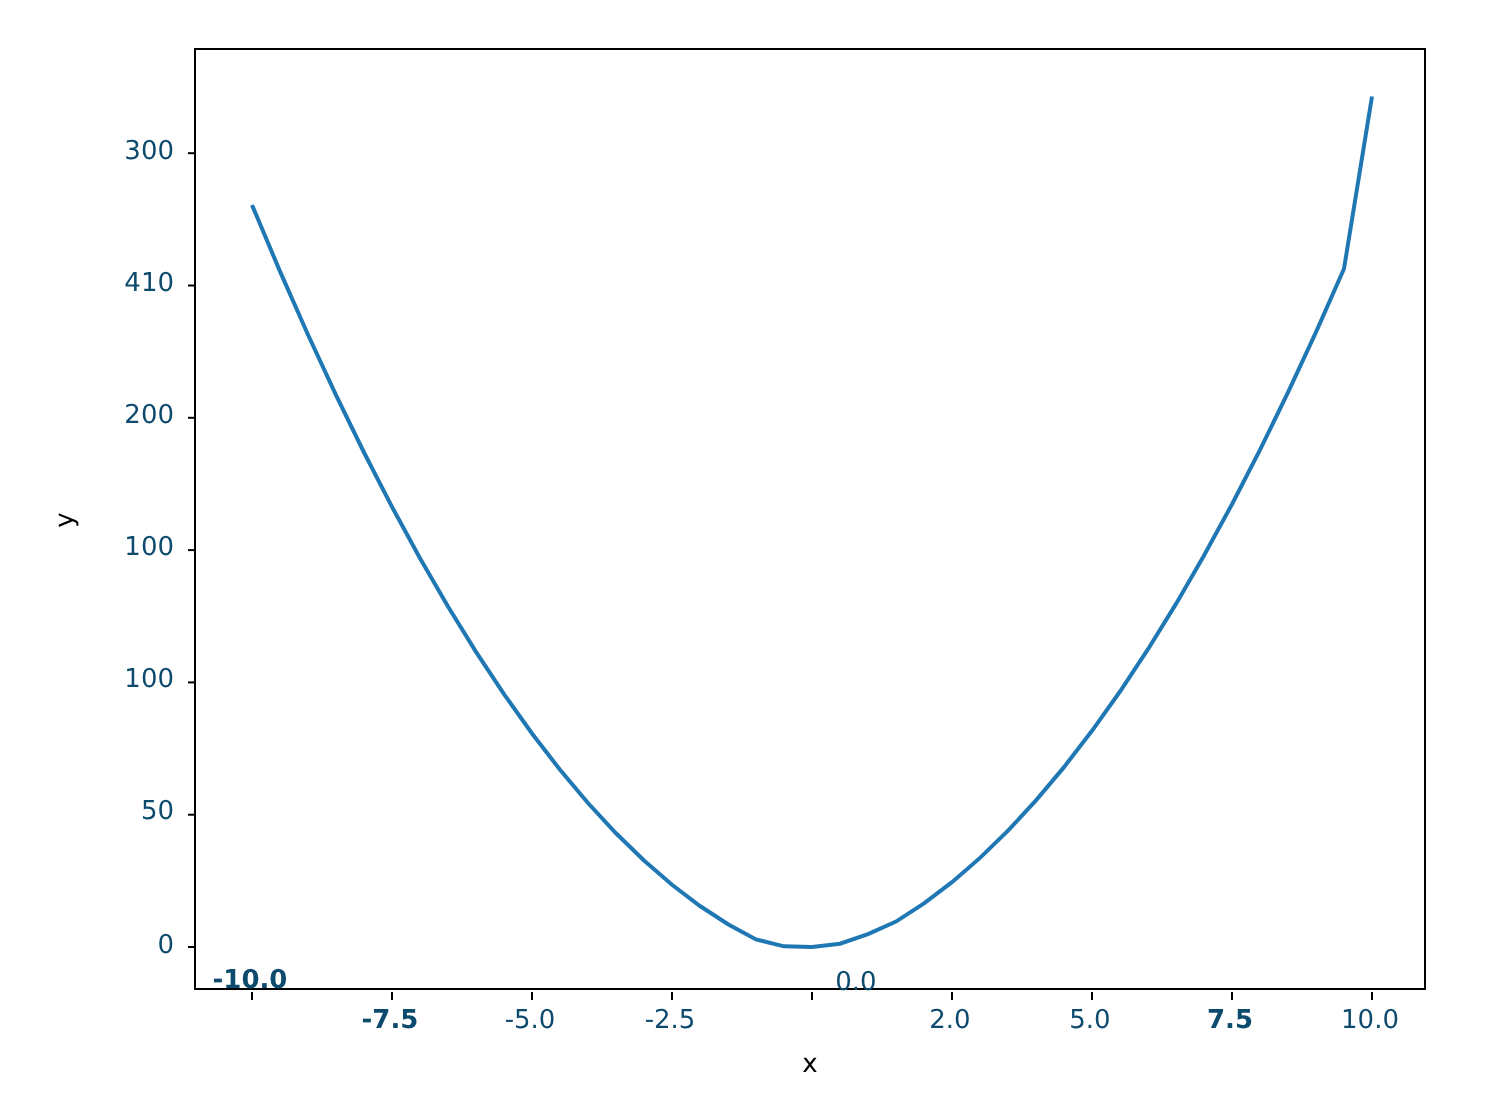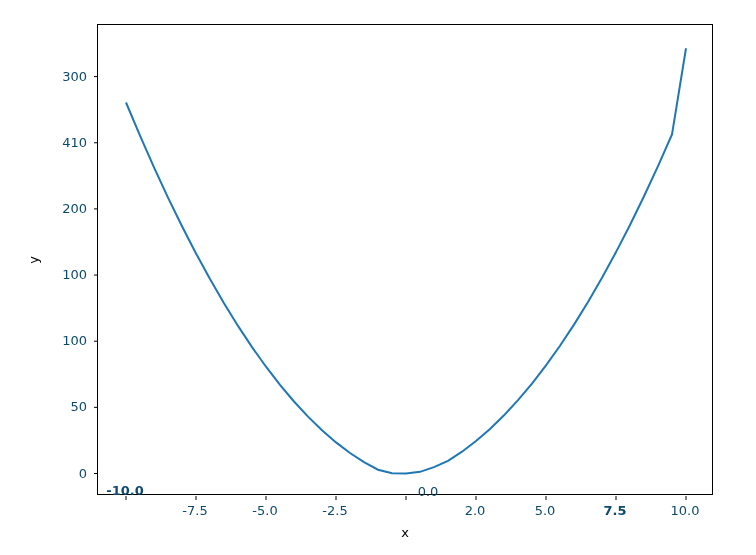--- a/index.html
+++ b/index.html
@@ -71,21 +71,21 @@
         <line x1="0" x2="-4" y1="382.35674157303373" y2="382.35674157303373" class="tick-line"></line>
         <line x1="0" x2="-4" y1="316.2050561797753" y2="316.2050561797753" class="tick-line"></line>
         <line x1="0" x2="-4" y1="250.05337078651687" y2="250.05337078651687" class="tick-line"></line>
         <line x1="0" x2="-4" y1="183.90168539325845" y2="183.90168539325845" class="tick-line"></line>
         <line x1="0" x2="-4" y1="117.75" y2="117.75" class="tick-line"></line>
         <line x1="0" x2="-4" y1="51.59831460674155" y2="51.59831460674155" class="tick-line"></line>
       </svg>
   </div>
   <div id="xtick-container">
       <div class="tick-label" style="left: 125px; top: 483px; transform: translateX(-50%); font-weight: bold;">-10.0</div>
-      <div class="tick-label" style="left: 195px; top: 503px; transform: translateX(-50%);">-7.5</div>
+      <div class="tick-label" style="left: 195px; top: 503px; transform: translateX(-50%); font-weight: bold;">-7.5</div>
       <div class="tick-label" style="left: 265px; top: 503px; transform: translateX(-50%);">-5.0</div>
       <div class="tick-label" style="left: 335px; top: 503px; transform: translateX(-50%);">-2.5</div>
       <div class="tick-label" style="left: 405px; top: 484px; transform: translateX(-50%); margin-left: 23px;">0.0</div>
       <div class="tick-label" style="left: 475px; top: 503px; transform: translateX(-50%);">2.0</div>
       <div class="tick-label" style="left: 545px; top: 503px; transform: translateX(-50%);">5.0</div>
       <div class="tick-label" style="left: 615px; top: 503px; transform: translateX(-50%); font-weight: bold;">7.5</div>
       <div class="tick-label" style="left: 685px; top: 503px; transform: translateX(-50%);">10.0</div>
     </div>
   <div id="ytick-container">
       <div class="tick-label" style="right: 669px; top: 472.508px; transform: translateY(-50%);">0</div>

